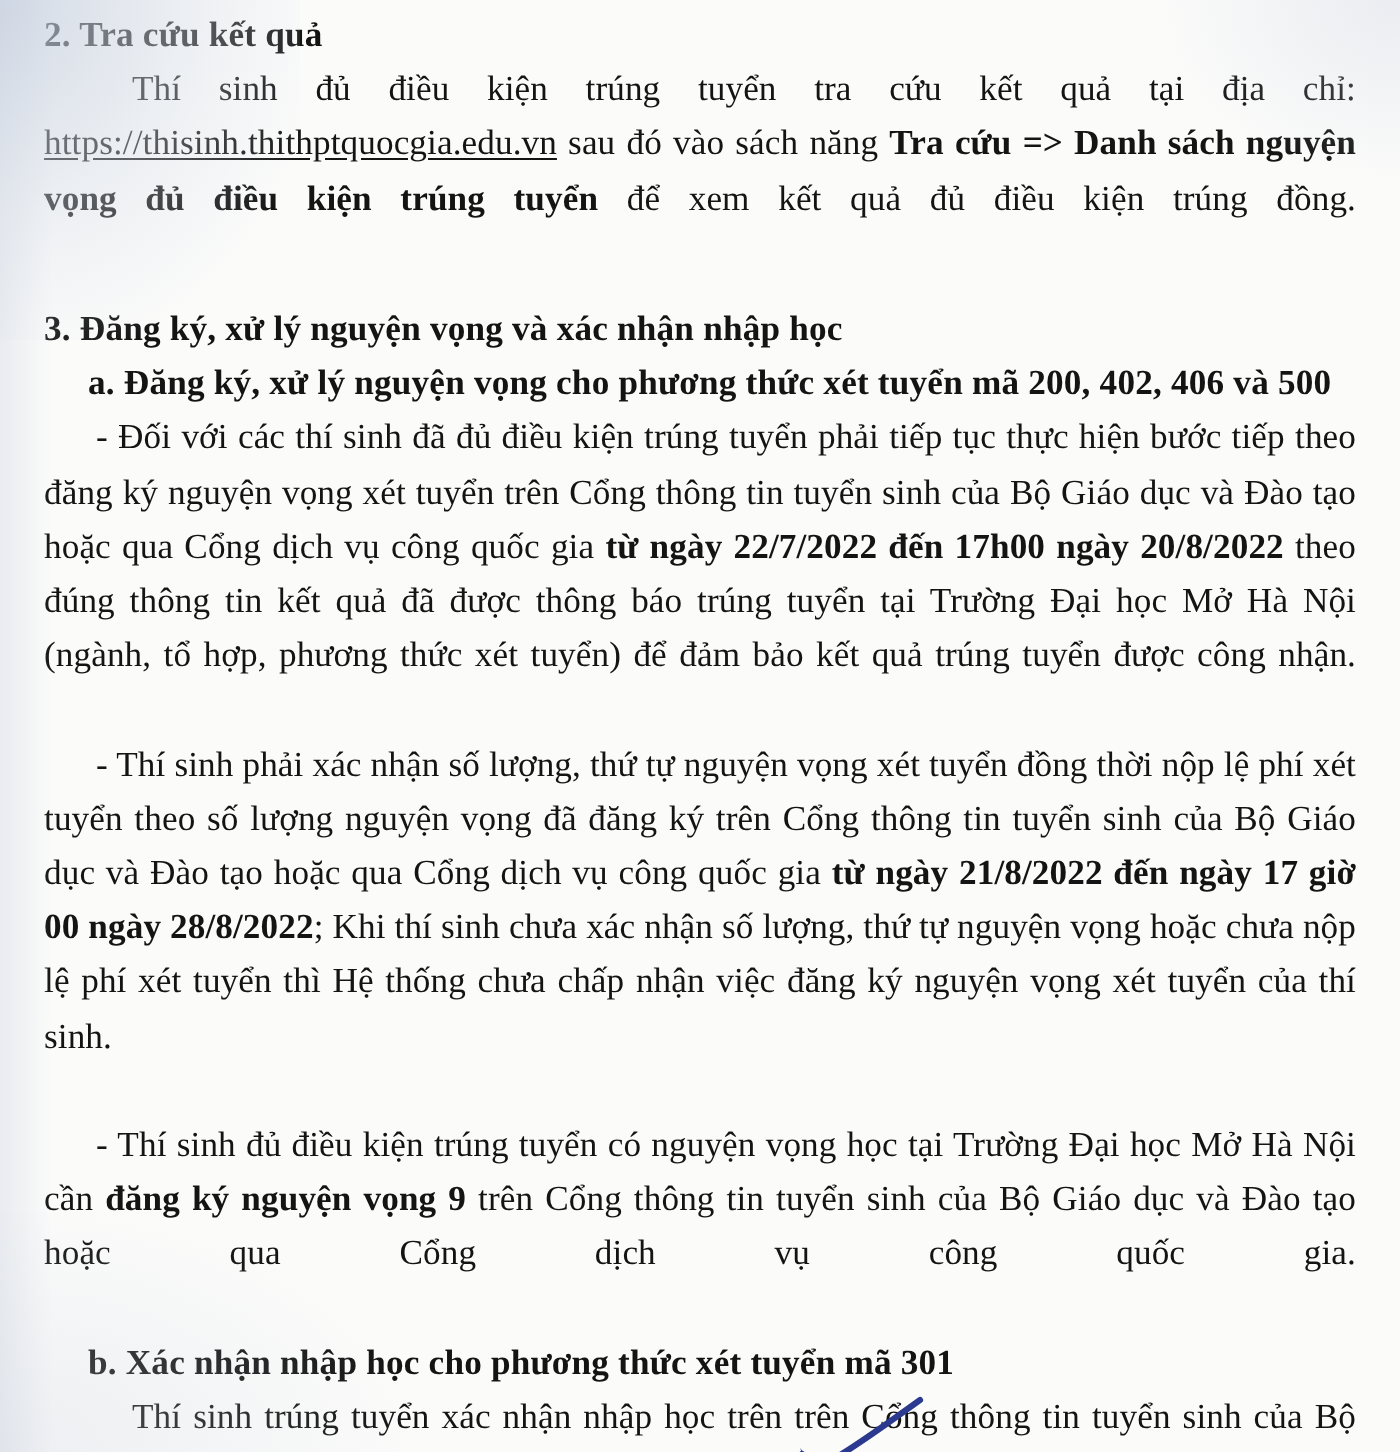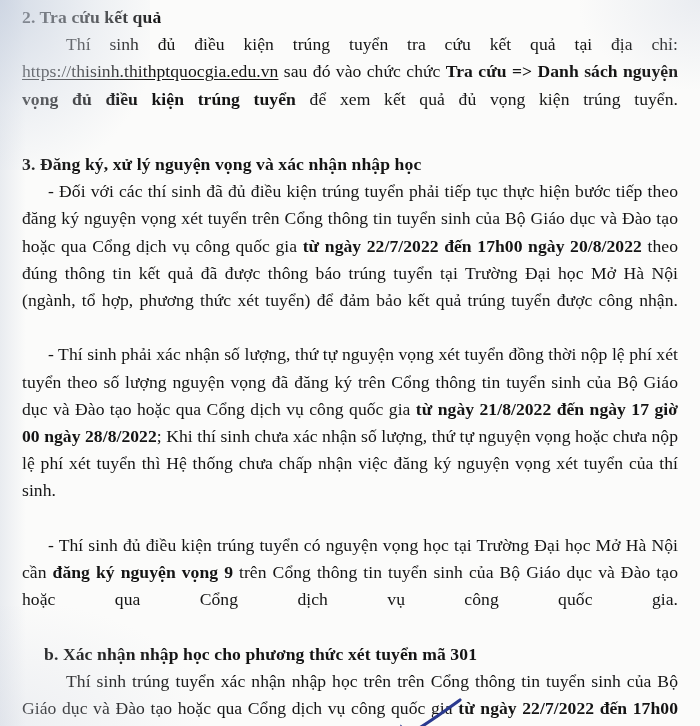--- a/index.html
+++ b/index.html
@@ -126,26 +126,27 @@
 <div class="scan-tint-left"></div>
 <div class="scan-tint-tl"></div>
 <div class="scan-tint-tr"></div>
 <div class="scan-tint-bl"></div>
 
 <div class="page">
   <div class="doc">
 
     <div class="heading">2. Tra cứu kết quả</div>
 
-    <div class="para indent-lg"><span>Thí sinh đủ điều kiện trúng tuyển tra cứu kết quả tại địa chỉ: </span><span class="url">https://thisinh.thithptquocgia.edu.vn</span><span> sau đó vào chức chức </span><span class="b">Tra cứu =&gt; Danh sách nguyện vọng đủ điều kiện trúng tuyển</span><span> để xem kết quả đủ vọng kiện trúng tuyển.</span></div>
+    <div class="para indent-lg"><span>Thí sinh đủ điều kiện trúng tuyển tra cứu kết quả tại địa chỉ: </span><span class="url">https://thisinh.thithptquocgia.edu.vn</span><span> sau đó vào sách năng </span><span class="b">Tra cứu =&gt; Danh sách nguyện vọng đủ điều kiện trúng tuyển</span><span> để xem kết quả đủ điều kiện trúng đồng.</span></div>
 
     <div class="gap-md"></div>
 
     <div class="heading">3. Đăng ký, xử lý nguyện vọng và xác nhận nhập học</div>
 
+    <div class="heading sub">a. Đăng ký, xử lý nguyện vọng cho phương thức xét tuyển mã 200, 402, 406 và 500</div>
 
     <div class="para indent-sm"><span>- Đối với các thí sinh đã đủ điều kiện trúng tuyển phải tiếp tục thực hiện bước tiếp theo đăng ký nguyện vọng xét tuyển trên Cổng thông tin tuyển sinh của Bộ Giáo dục và Đào tạo hoặc qua Cổng dịch vụ công quốc gia </span><span class="b">từ ngày 22/7/2022 đến 17h00 ngày 20/8/2022</span><span> theo đúng thông tin kết quả đã được thông báo trúng tuyển tại Trường Đại học Mở Hà Nội (ngành, tổ hợp, phương thức xét tuyển) để đảm bảo kết quả trúng tuyển được công nhận.</span></div>
 
     <div class="para indent-sm"><span>- Thí sinh phải xác nhận số lượng, thứ tự nguyện vọng xét tuyển đồng thời nộp lệ phí xét tuyển theo số lượng nguyện vọng đã đăng ký trên Cổng thông tin tuyển sinh của Bộ Giáo dục và Đào tạo hoặc qua Cổng dịch vụ công quốc gia </span><span class="b">từ ngày 21/8/2022 đến ngày 17 giờ 00 ngày 28/8/2022</span><span>; Khi thí sinh chưa xác nhận số lượng, thứ tự nguyện vọng hoặc chưa nộp lệ phí xét tuyển thì Hệ thống chưa chấp nhận việc đăng ký nguyện vọng xét tuyển của thí sinh.</span></div>
 
     <div class="para indent-sm"><span>- Thí sinh đủ điều kiện trúng tuyển có nguyện vọng học tại Trường Đại học Mở Hà Nội cần </span><span class="b">đăng ký nguyện vọng 9</span><span> trên Cổng thông tin tuyển sinh của Bộ Giáo dục và Đào tạo hoặc qua Cổng dịch vụ công quốc gia.</span></div>
 
     <div class="heading sub">b. Xác nhận nhập học cho phương thức xét tuyển mã 301</div>
 
     <div class="para indent-lg"><span>Thí sinh trúng tuyển xác nhận nhập học trên trên Cổng thông tin tuyển sinh của Bộ Giáo dục và Đào tạo hoặc qua Cổng dịch vụ công quốc gia </span><span class="b">từ ngày 22/7/2022 đến 17h00 ngày 20/8/2022.</span></div>

